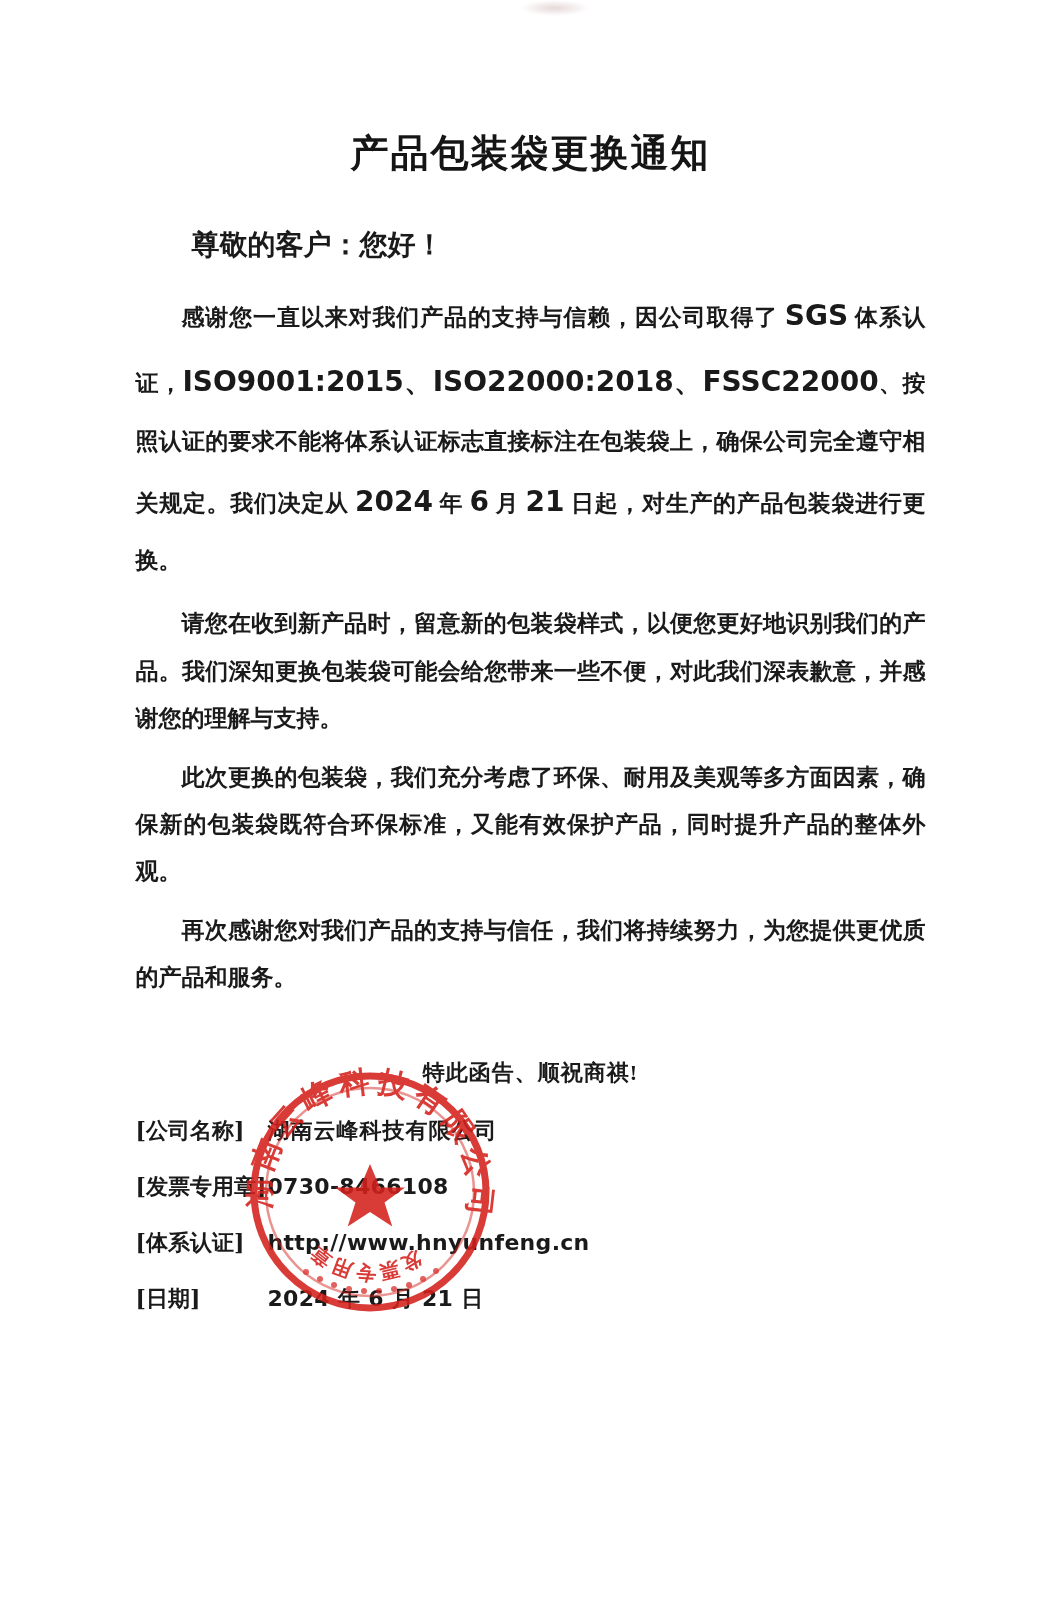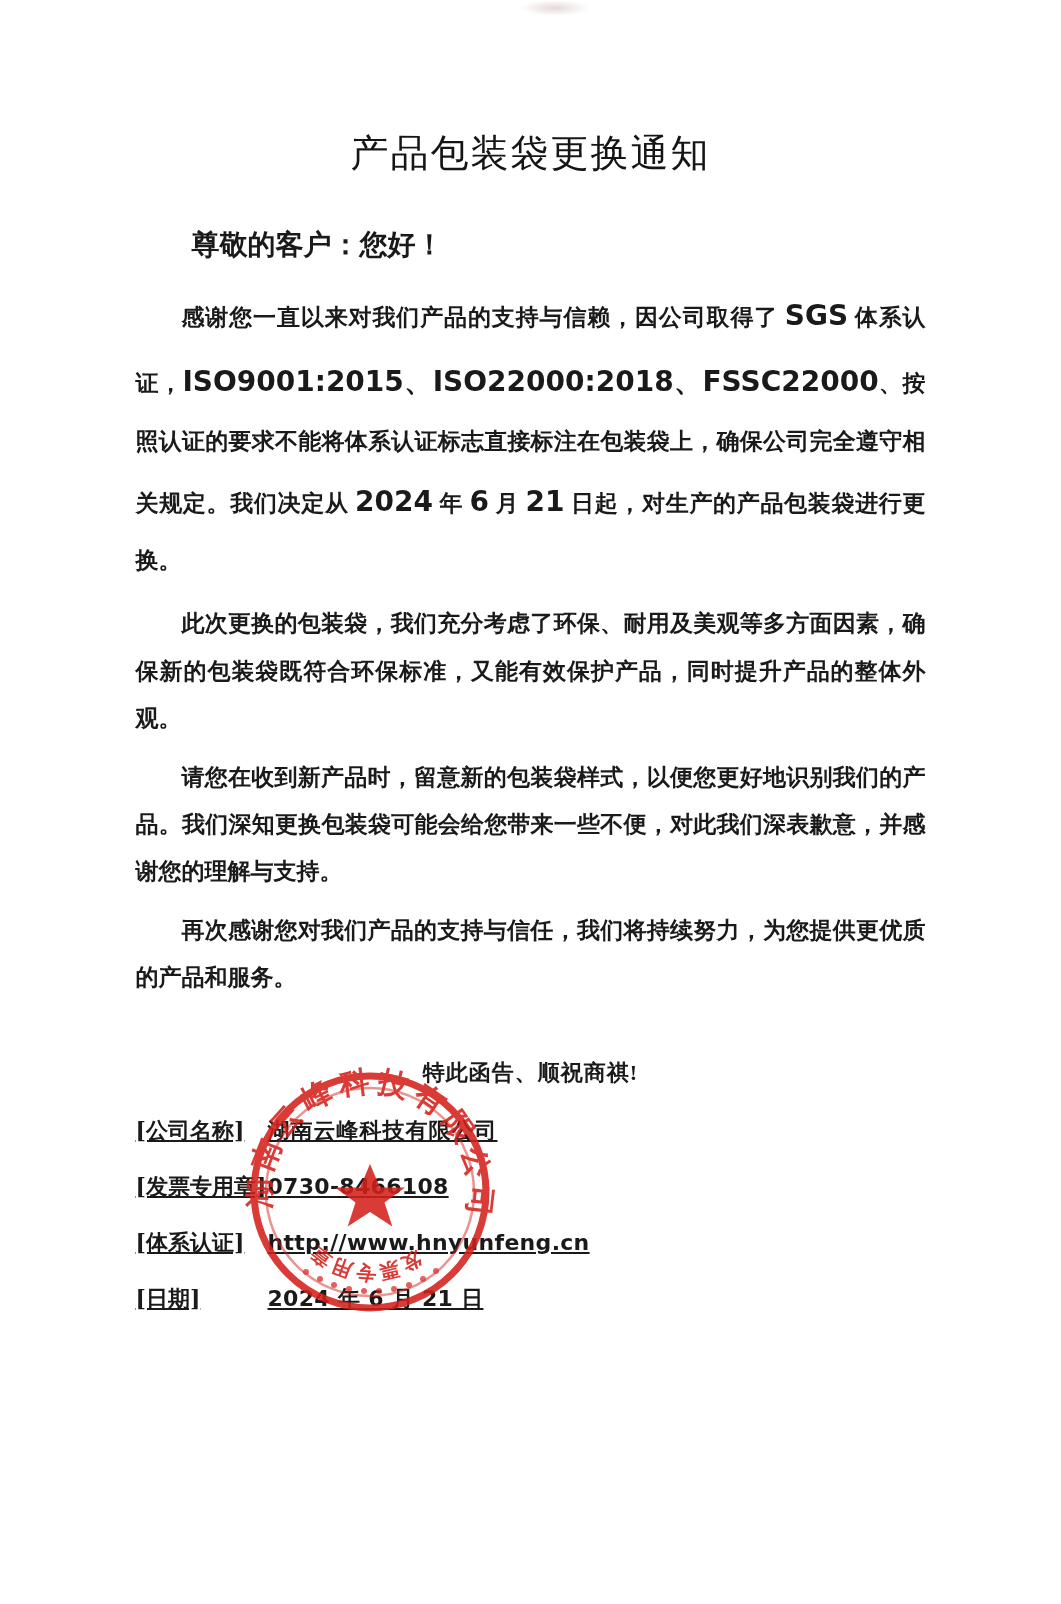--- a/index.html
+++ b/index.html
@@ -31,21 +31,21 @@
     left: 520px;
     width: 70px;
     height: 16px;
     background: radial-gradient(ellipse at center, rgba(200,170,170,0.45) 0%, rgba(255,255,255,0) 70%);
     pointer-events: none;
   }
 
   .doc-title {
     text-align: center;
     font-size: 38px;
-    font-weight: 400;
+    font-weight: 700;
     letter-spacing: 2px;
     margin: 0;
     padding-top: 128px;
     font-family: "DejaVu Serif", "Liberation Serif", serif;
     color: #151515;
   }
 
   .body-block {
     margin: 0 auto;
     width: 790px;
@@ -137,39 +137,38 @@
     width: 268px;
     height: 268px;
     pointer-events: none;
   }
   .seal svg { display: block; }
 
   .seal-wrap {
     position: relative;
     width: 790px;
     margin: 0 auto;
-    text-decoration: underline;
   }
 </style>
 </head>
 <body>
 
 <div class="page">
 
   <div class="scan-smudge"></div>
 
   <h1 class="doc-title">产品包装袋更换通知</h1>
 
   <div class="body-block">
 
     <p class="salutation">尊敬的客户：您好！</p>
 
     <p class="para loose" id="para-1"><span>感谢您一直以来对我们产品的支持与信赖，因公司取得了 </span><b>SGS</b><span> 体系认证，</span><b>ISO9001:2015、ISO22000:2018、FSSC22000</b><span>、按照认证的要求不能将体系认证标志直接标注在包装袋上，确保公司完全遵守相关规定。我们决定从 </span><b>2024</b><span> 年 </span><b>6</b><span> 月 </span><b>21</b><span> 日起，对生产的产品包装袋进行更换。</span></p>
+    <p class="para" id="para-3"><span>请您在收到新产品时，留意新的包装袋样式，以便您更好地识别我们的产品。我们深知更换包装袋可能会给您带来一些不便，对此我们深表歉意，并感谢您的理解与支持。</span></p>
     <p class="para" id="para-2"><span>此次更换的包装袋，我们充分考虑了环保、耐用及美观等多方面因素，确保新的包装袋既符合环保标准，又能有效保护产品，同时提升产品的整体外观。</span></p>
-    <p class="para" id="para-3"><span>请您在收到新产品时，留意新的包装袋样式，以便您更好地识别我们的产品。我们深知更换包装袋可能会给您带来一些不便，对此我们深表歉意，并感谢您的理解与支持。</span></p>
     <p class="para" id="para-5"><span>再次感谢您对我们产品的支持与信任，我们将持续努力，为您提供更优质的产品和服务。</span></p>
 
   </div>
 
   <div class="closing">特此函告、顺祝商祺!</div>
 
   <div class="signature-block">
     <div class="seal-wrap">
 
       <div class="sig-rows" id="sig-rows">

